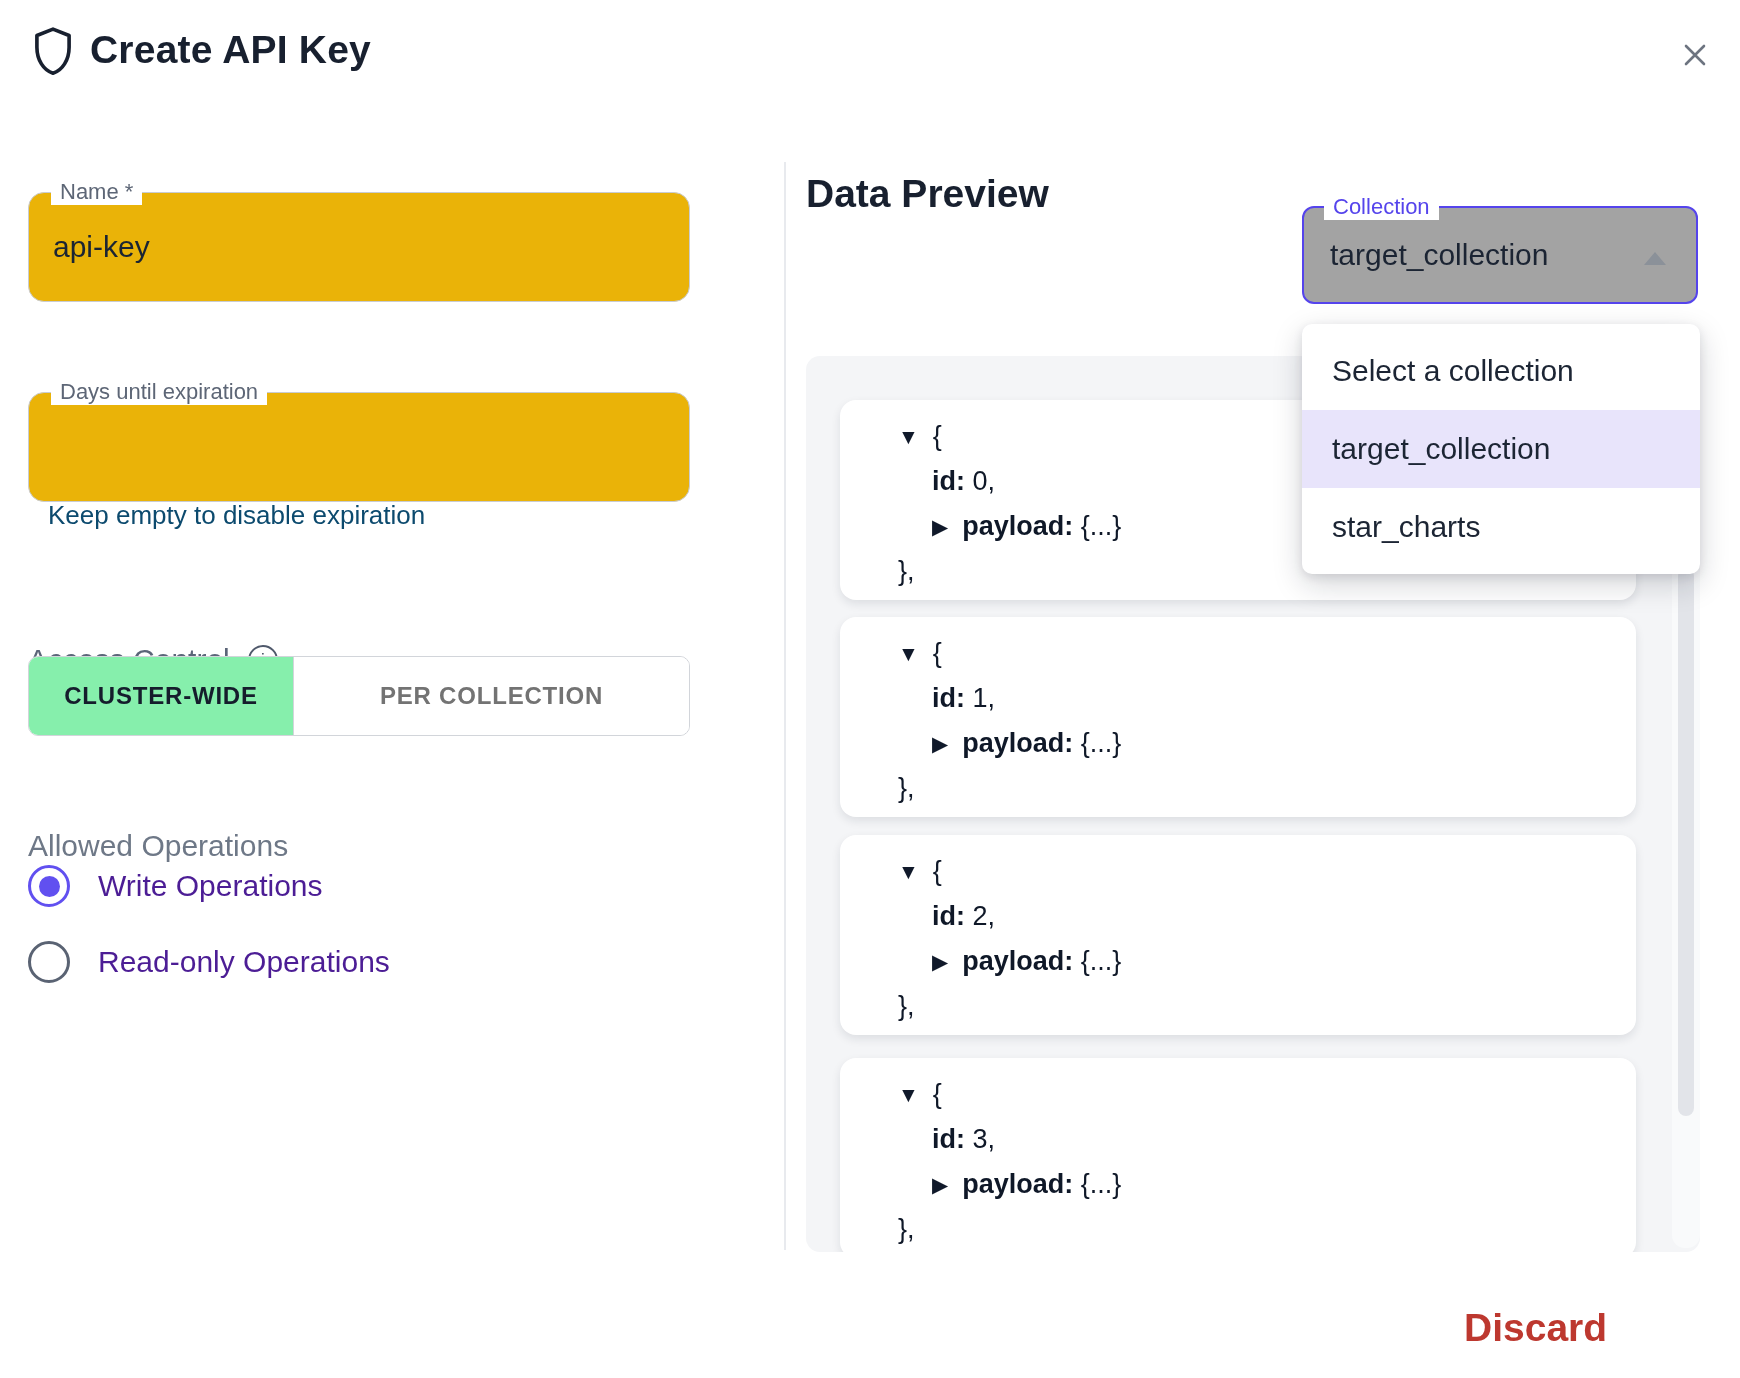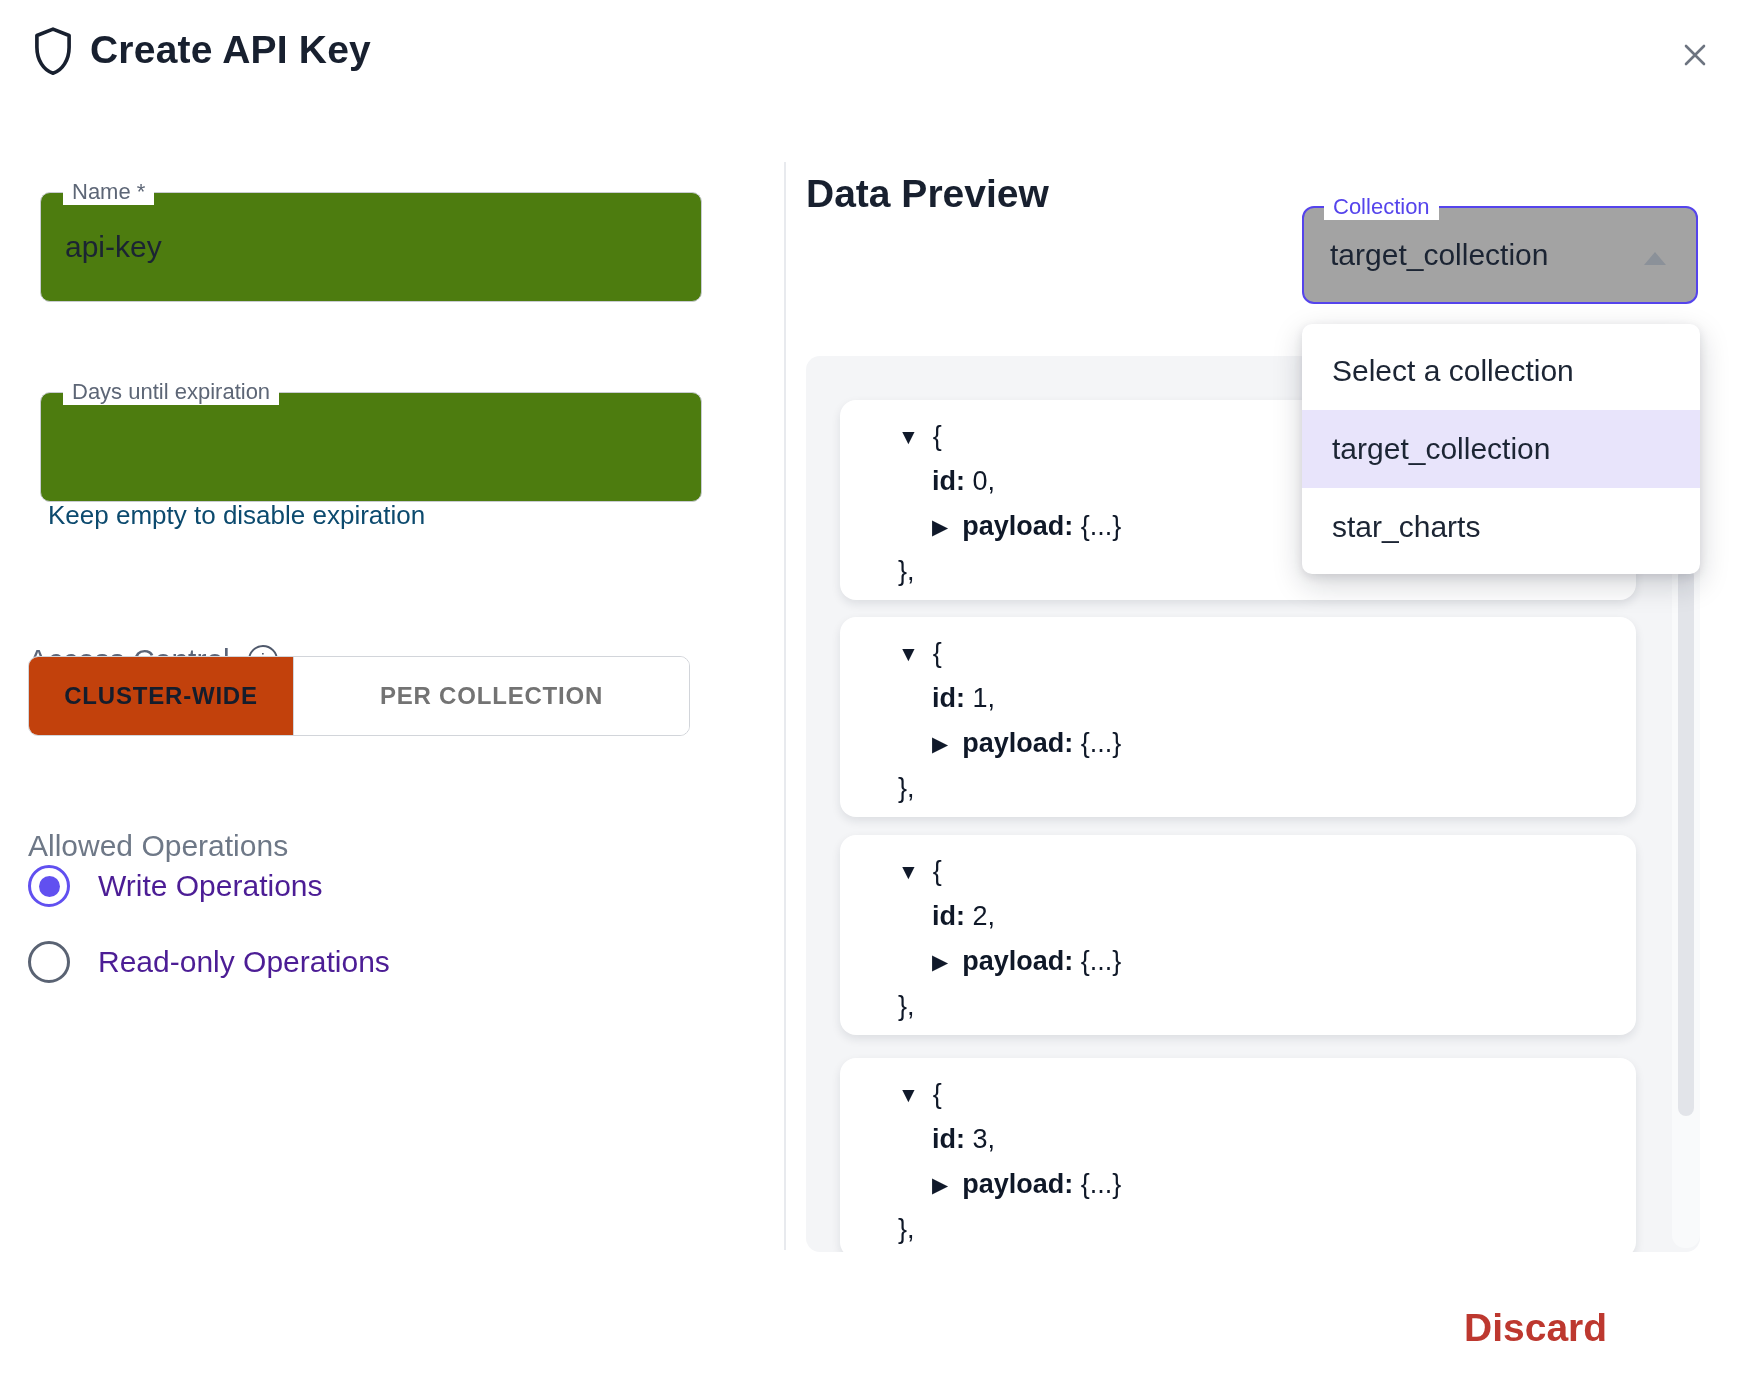--- a/index.html
+++ b/index.html
@@ -18,38 +18,38 @@
   body{background:#fff;}
   .stage{
     position:relative;width:1740px;height:1378px;background:#ffffff;
     font-family:"Liberation Sans","DejaVu Sans",sans-serif;overflow:hidden;color:var(--ink);
   }
   
   .hdr-shield{position:absolute;left:30px;top:26px;}
   .hdr-title{position:absolute;left:90px;top:28px;font-size:39px;font-weight:700;letter-spacing:.2px;color:var(--ink);}
   .close-btn{position:absolute;left:1672px;top:32px;width:46px;height:46px;border:none;background:transparent;cursor:pointer;display:flex;align-items:center;justify-content:center;}
   
-  .field{position:absolute;left:40px;width:662px;height:110px;border:1.5px solid var(--line);border-radius:10px;background:#4d7c0f;}
+  .field{position:absolute;left:28px;width:662px;height:110px;border:1.5px solid var(--line);border-radius:16px;background:#eab308;}
   .field.name{top:192px;}
   .field.days{top:392px;}
   .float-label{position:absolute;top:-14px;left:22px;background:#fff;padding:0 9px;font-size:22px;color:var(--label-gray);white-space:nowrap;}
   .field input{
     position:absolute;inset:0;border:none;outline:none;background:transparent;
     font-family:inherit;font-size:30px;color:#1b2433;padding:0 0 0 24px;width:100%;height:100%;
   }
   .helper{position:absolute;left:48px;top:500px;font-size:26px;color:#0c4a6e;}
   .section-h{position:absolute;left:28px;font-size:30px;color:#5b6578;display:flex;gap:18px;margin-top:43px;}
   .section-h.access{top:600px;}
   .section-h.allowed{top:786px;color:var(--muted);}
   .info-icon{width:30px;height:30px;border:2.5px solid #4f596b;border-radius:50%;display:inline-flex;align-items:center;justify-content:center;font-size:19px;color:#4f596b;margin-top:2px;}
   .toggle-group{position:absolute;left:28px;top:656px;width:662px;height:80px;border:1.5px solid #d2d5da;border-radius:10px;display:flex;overflow:hidden;background:#fff;}
   .toggle-btn{flex:1;display:flex;align-items:center;justify-content:center;font-size:24px;font-weight:700;letter-spacing:.8px;color:#737373;background:#fff;border:none;cursor:pointer;font-family:inherit;}
   .toggle-btn:first-child{flex:0 0 40%;}
   .toggle-btn + .toggle-btn{border-left:1.5px solid #d2d5da;}
-  .toggle-btn.selected{background:#c2410c;color:#151d2c;}
+  .toggle-btn.selected{background:#86efac;color:#151d2c;}
   .radio-row{position:absolute;left:28px;display:flex;align-items:center;gap:28px;height:46px;cursor:pointer;}
   .radio-row.r0{top:863px;}
   .radio-row.r1{top:939px;}
   .radio-outer{width:42px;height:42px;border-radius:50%;border:3.5px solid #5a6373;display:flex;align-items:center;justify-content:center;background:#fff;flex:0 0 auto;}
   .radio-row.sel .radio-outer{border-color:var(--accent);}
   .radio-dot{width:21px;height:21px;border-radius:50%;background:transparent;}
   .radio-row.sel .radio-dot{background:var(--accent);}
   .radio-label{font-size:30px;color:#4c1d95;}
   
   .v-divider{position:absolute;left:784px;top:162px;width:2px;height:1088px;background:#e8eaee;}

